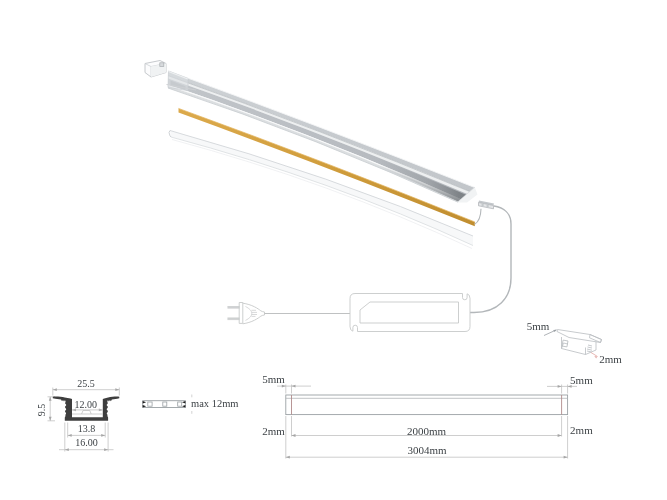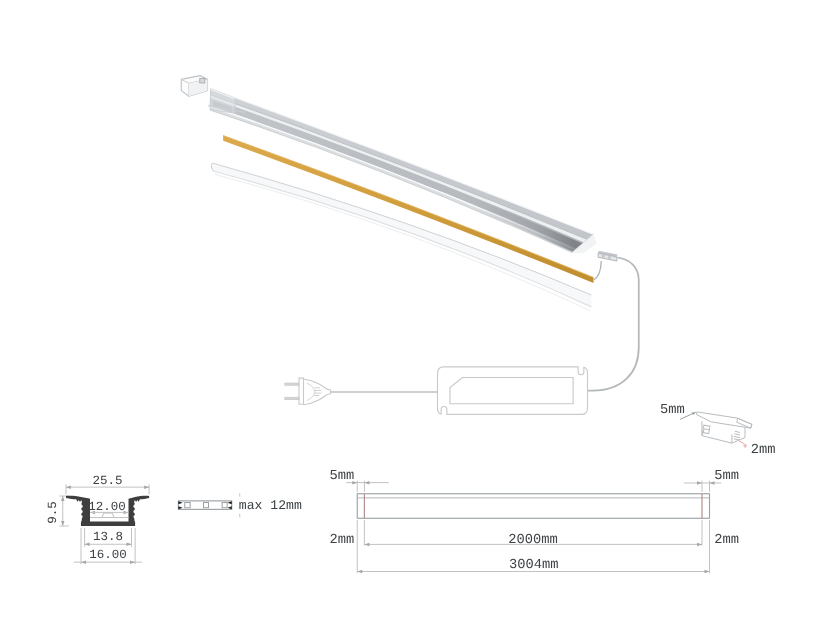--- a/index.html
+++ b/index.html
@@ -1,17 +1,17 @@
 <!DOCTYPE html>
 <html><head>
 <meta charset="utf-8">
 <style>
   html,body{margin:0;padding:0;background:#ffffff;}
   #stage{position:relative;width:667px;height:500px;background:#fff;overflow:hidden;
-         font-family:Liberation Mono, monospace;}
+         font-family:Liberation Serif, serif;}
   svg{position:absolute;left:0;top:0;}
 </style>
 </head>
 <body>
 <div id="stage">
 <svg width="667" height="500" viewBox="0 0 667 500">
   <defs>
     <linearGradient id="alu" x1="0" y1="0" x2="0" y2="1">
       <stop offset="0" stop-color="#f2f3f4"></stop>
       <stop offset="0.18" stop-color="#c7cbcf"></stop>

